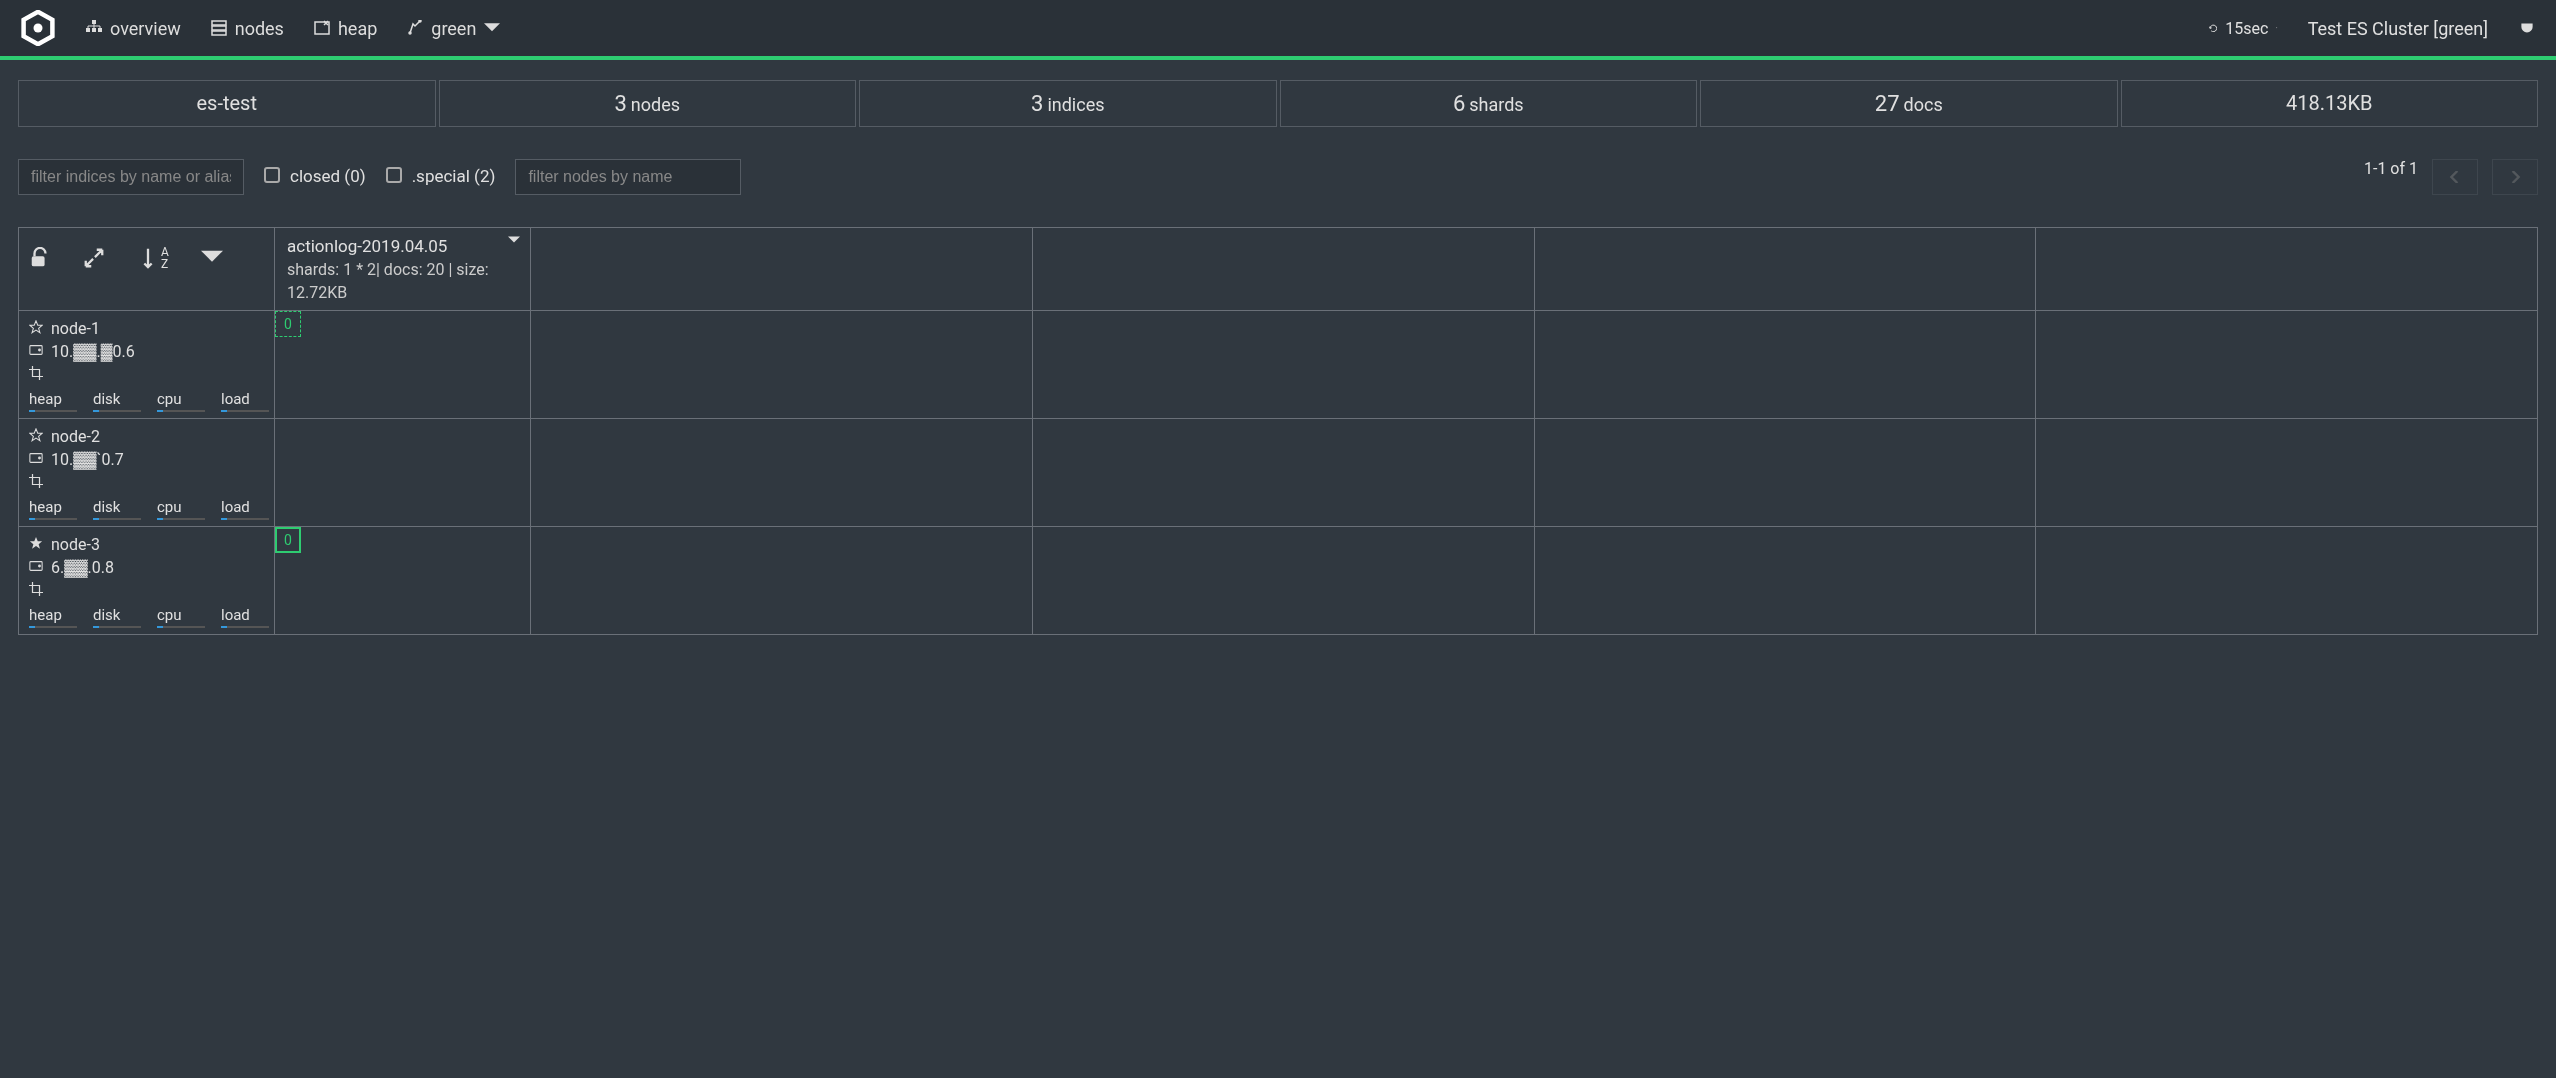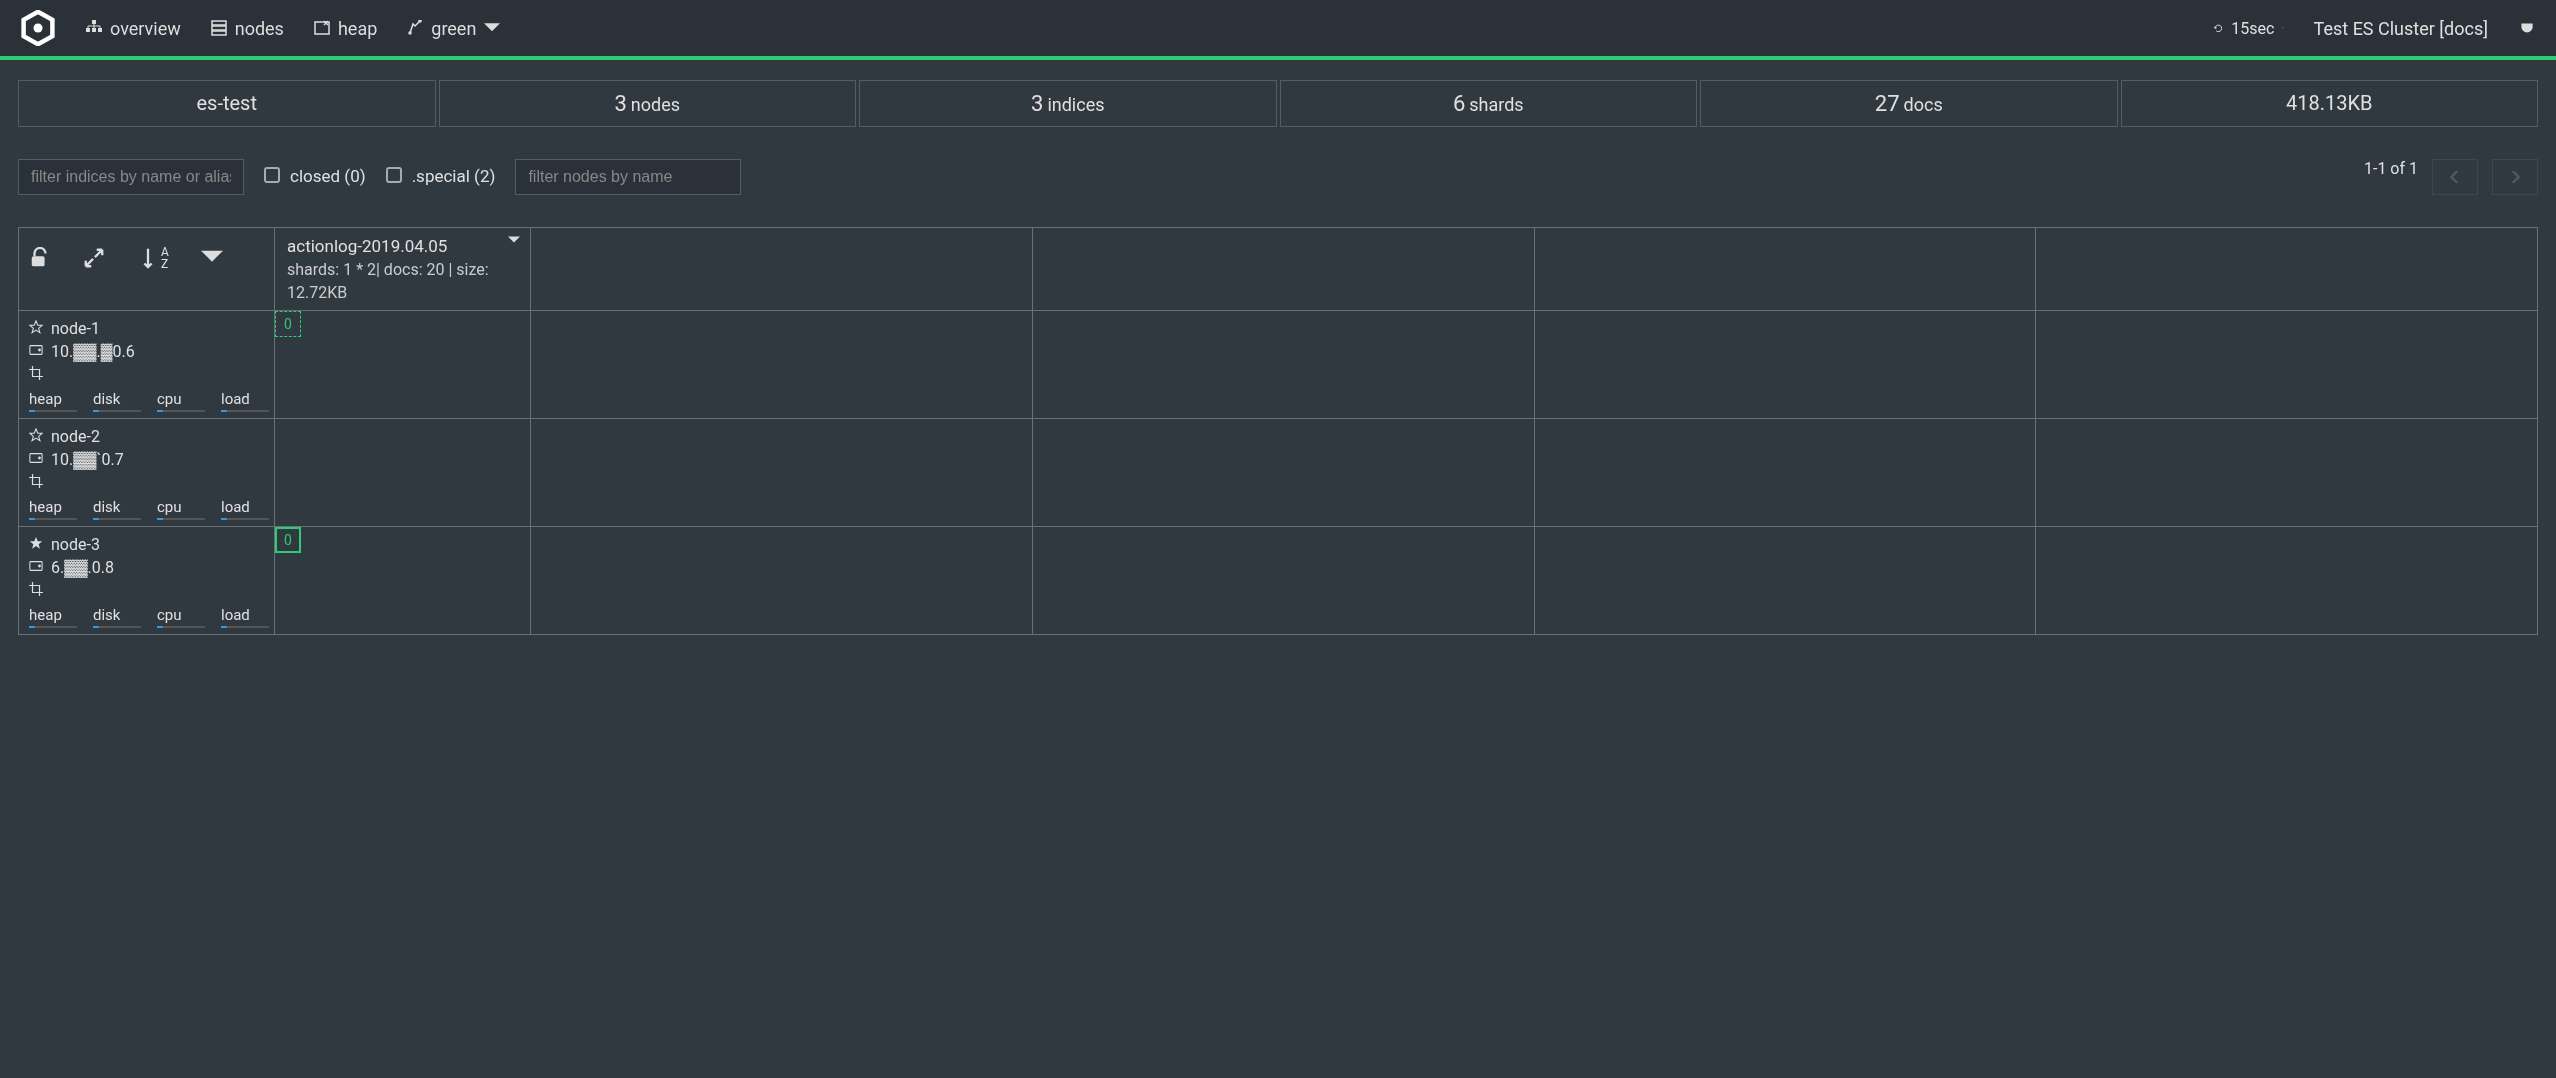--- a/index.html
+++ b/index.html
@@ -196,21 +196,21 @@
   <div class="nav-spacer"></div>
   <div class="nav-refresh">
     <svg viewBox="0 0 16 16" fill="none" stroke="#ddd" stroke-width="1.8">
         <path d="M2 8 a6 6 0 1 1 2 4.5 M2 8 l-1 -3 M2 8 l3 -1"></path>
       </svg>
     <span>15sec</span>
     <svg viewBox="0 0 10 6" width="10" height="6">
         <path d="M0 0 l5 5 l5 -5" fill="#ddd"></path>
       </svg>
   </div>
-  <div class="nav-cluster">Test ES Cluster [docs]</div>
+  <div class="nav-cluster">Test ES Cluster [green]</div>
   <svg class="plug-icon" viewBox="0 0 16 16" fill="#ddd">
       <path d="M5 0 v4 M11 0 v4 M3 4 h10 v3 a5 5 0 0 1 -10 0 z M8 12 v4"></path>
     </svg>
 </div>
 
 <div class="green-bar"></div>
 
 <div class="content">
 
   <div class="stats-row">

